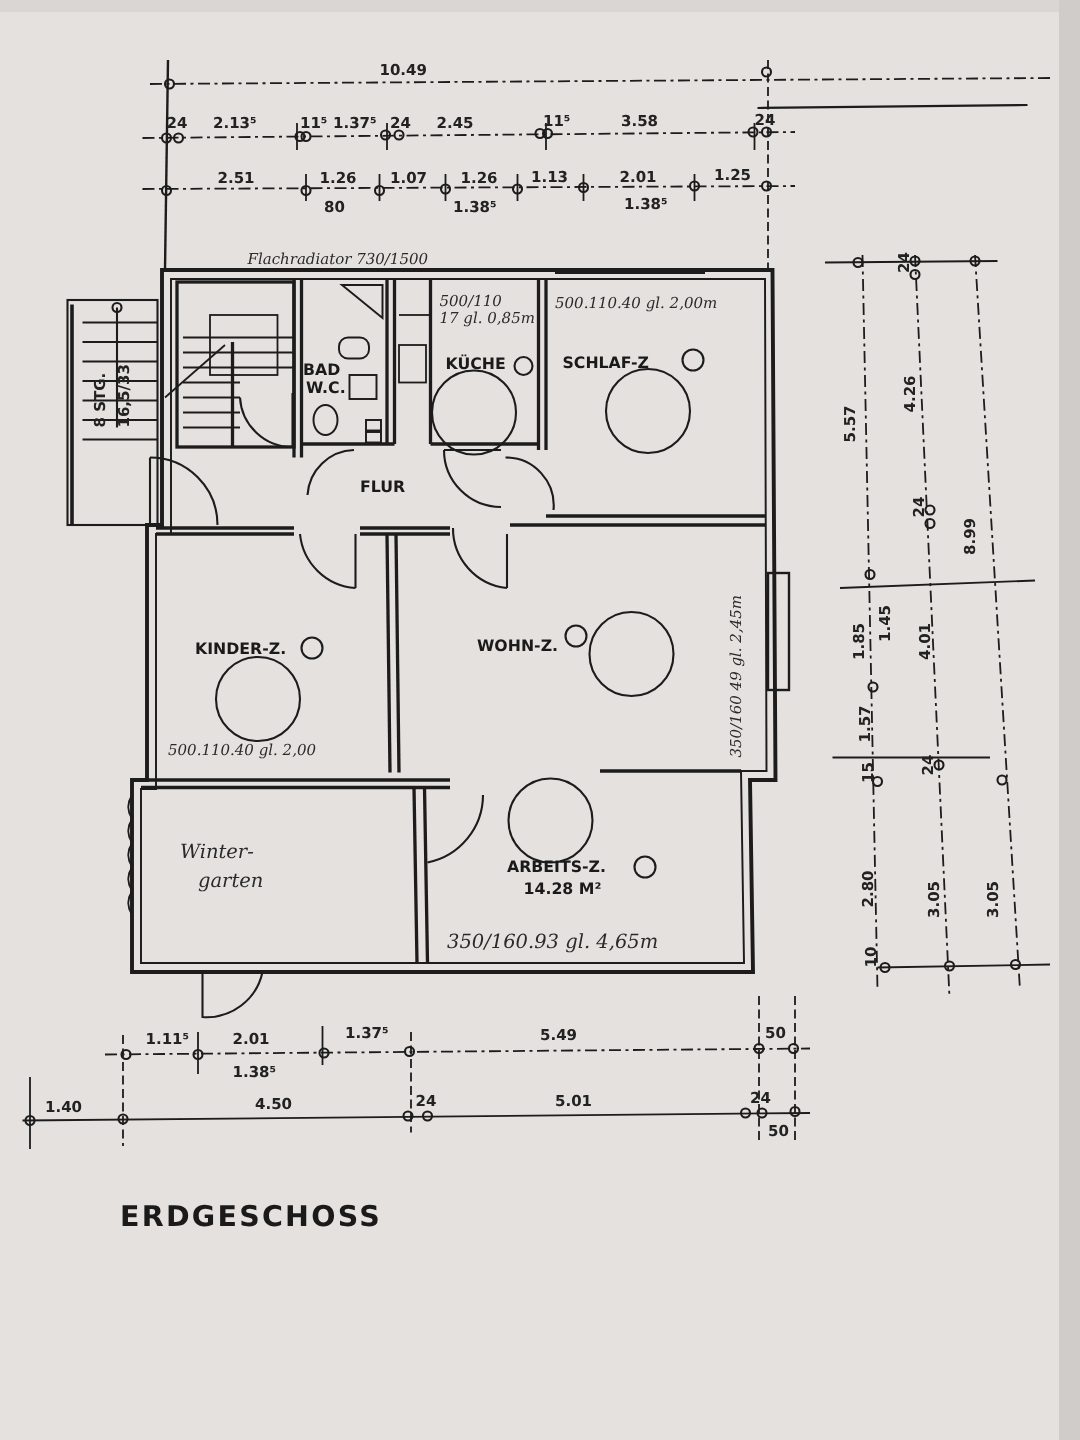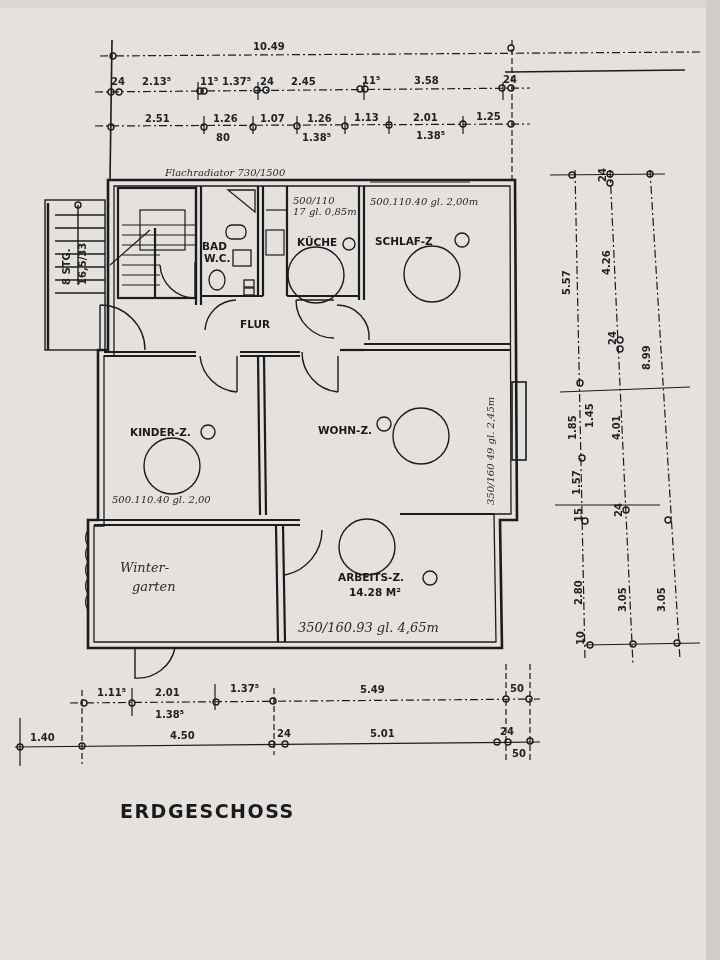--- a/index.html
+++ b/index.html
@@ -3,21 +3,21 @@
 <meta charset="utf-8">
 <style>
   html, body { margin:0; padding:0; }
   body { width:720px; height:960px; background:#d9d6d4; position:relative; overflow:hidden; font-family:"DejaVu Sans", sans-serif; }
   .paper { position:absolute; left:0; top:8px; width:706px; height:952px; background:#e4e1df; }
   .edge-right { position:absolute; left:706px; top:0; width:14px; height:960px; background:#cfccca; }
   svg { position:absolute; left:0; top:0; }
   .dim { font-family:"DejaVu Sans", sans-serif; font-size:10px; font-weight:bold; fill:#222; }
   .lbl { font-family:"DejaVu Sans", sans-serif; font-size:10.5px; font-weight:bold; fill:#1a1a1a; }
   .hand { font-family:"DejaVu Serif", serif; font-size:10px; font-style:italic; fill:#2a2a2a; }
-  .title { position:absolute; left:80px; top:800px; font-family:"DejaVu Sans", sans-serif; font-weight:bold; font-size:19px; letter-spacing:1.5px; color:#1a1a1a;margin-left:40px; }
+  .title { position:absolute; left:80px; top:800px; font-family:"DejaVu Sans", sans-serif; font-weight:bold; font-size:19px; letter-spacing:1.5px; color:#1a1a1a; }
 </style>
 </head>
 <body>
 
 <div class="paper"></div>
 <div class="edge-right"></div>
 
 <svg width="720" height="960" viewBox="0 0 720 960">
   <g stroke="#1c1c1c" fill="none">
 

